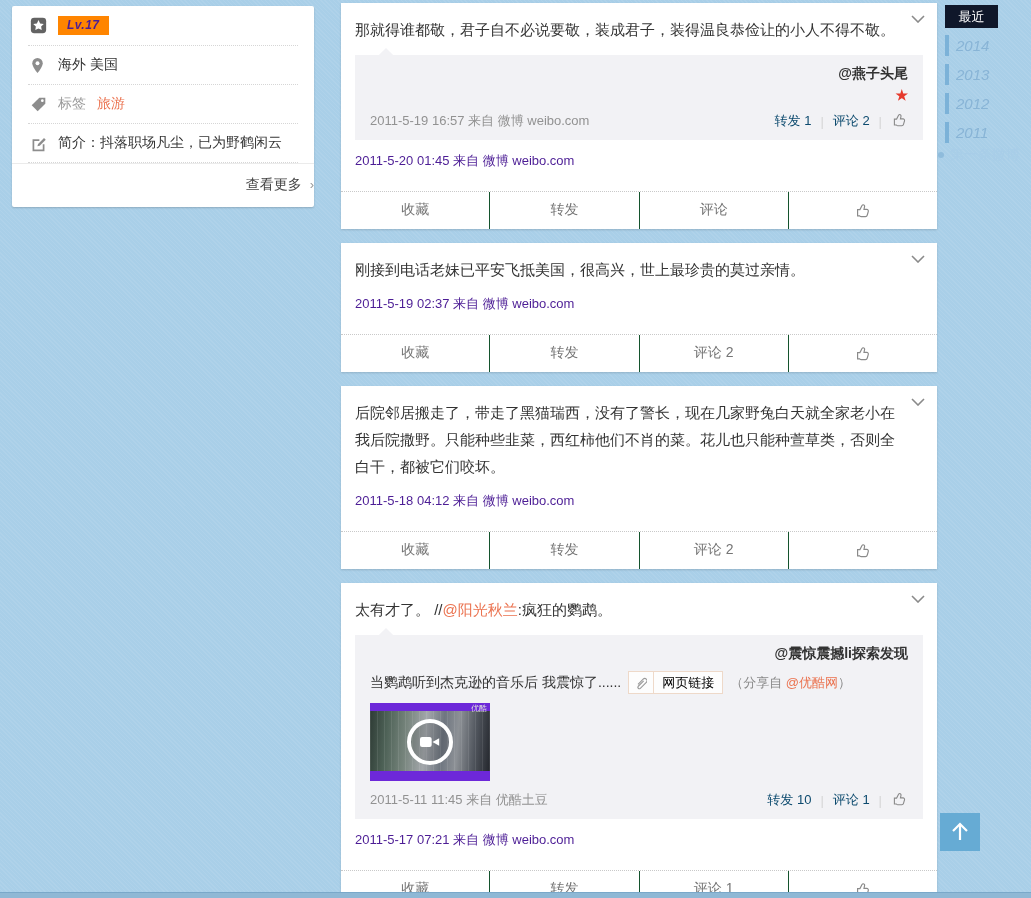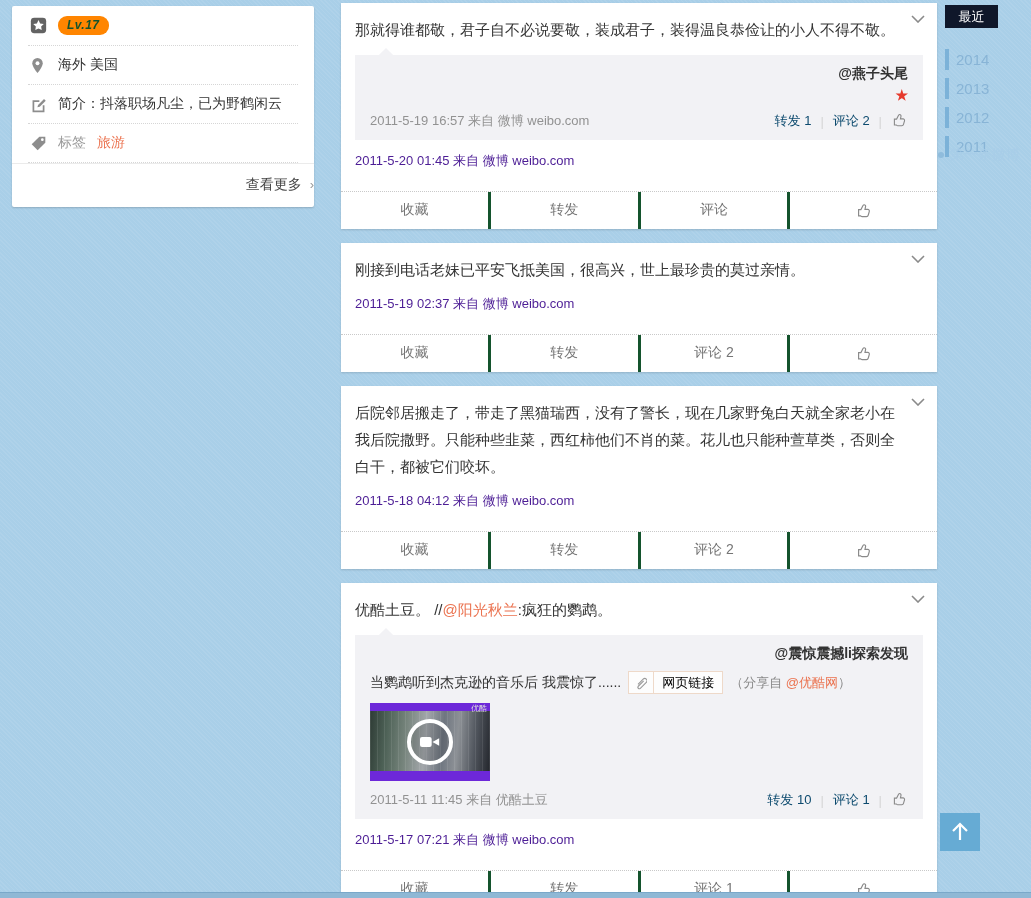--- a/index.html
+++ b/index.html
@@ -8,21 +8,21 @@
     width:1031px; height:898px; position:relative; overflow:hidden;
     background:#a9cfe8;
     background-image:repeating-linear-gradient(45deg, rgba(255,255,255,.07) 0 1px, transparent 1px 3px);
     font-family:"Liberation Sans", sans-serif;
   }
   
   .profile-card { position:absolute; left:12px; top:6px; width:302px; background:#fff; border-radius:2px; box-shadow:0 1px 2px rgba(0,0,0,.18); }
   .pc-row { display:flex; align-items:center; gap:11px; margin:0 16px; padding:10px 2px; border-bottom:1px dotted #d6d6d6; font-size:14px; color:#333; }
   .pc-row:last-of-type { border-bottom:none; }
   .pc-icon { width:17px; height:17px; flex:0 0 17px; display:flex; align-items:center; }
-  .lv-badge { display:inline-block; background:#ff8500; color:#14532d; font-size:12px; font-weight:bold; font-style:italic; padding:2px 9px 3px; border-radius:9px; letter-spacing:.5px; }
+  .lv-badge { display:inline-block; background:#ff8500; color:#4c1d95; font-size:12px; font-weight:bold; font-style:italic; padding:2px 9px 3px; border-radius:0; letter-spacing:.5px; }
   .muted { color:#999; }
   .link { color:#eb7350; text-decoration:none; cursor:pointer; }
   .pc-more { border-top:1px solid #ebebeb; text-align:right; padding:12px 0 13px; font-size:14px; color:#444; cursor:pointer; }
   .pc-more .arrow { color:#999; margin-left:8px; font-size:13px; }
   
   .feed { position:absolute; left:341px; top:3px; width:596px; }
   .card { background:#fff; margin-bottom:14px; position:relative; box-shadow:0 1px 2px rgba(0,0,0,.15); }
   .card-body { padding:13px 14px 10px; }
   .chev { position:absolute; top:12px; right:12px; cursor:pointer; line-height:0; }
   .ptext { margin:0; font-size:15px; line-height:27px; color:#333; padding-right:26px; }
@@ -43,25 +43,25 @@
   
   .video { width:120px; height:78px; background:#6d28d9; position:relative; margin:9px 0 3px; cursor:pointer; }
   .v-photo { position:absolute; left:0; right:0; top:8px; bottom:10px;
     background:linear-gradient(95deg,#2e3b35 0%,#4d6156 14%,#76847c 30%,#a3a7ab 46%,#6f7680 60%,#8d9196 72%,#51565e 86%,#23262c 100%); }
   .v-photo:after { content:""; position:absolute; inset:0;
     background:repeating-linear-gradient(90deg, rgba(255,255,255,.18) 0 1px, transparent 1px 7px); opacity:.5; }
   .v-ring { position:absolute; left:50%; top:50%; width:46px; height:46px; margin:-23px 0 0 -23px; border:4px solid #fff; border-radius:50%; display:flex; align-items:center; justify-content:center; background:rgba(0,0,0,.12); }
   .v-mark { position:absolute; top:0; right:3px; font-size:8px; color:#ddd; z-index:2; }
   
   .abar { display:flex; border-top:1px dotted #c9c9c9; margin-top:11px; }
-  .acell { flex:1; text-align:center; padding:9px 0 10px; font-size:14px; color:#757575; border-left:3px solid #14532d; cursor:pointer; display:flex; justify-content:center; align-items:center; min-height:33px; }
+  .acell { flex:1; text-align:center; padding:9px 0 10px; font-size:14px; color:#757575; border-left:1px solid #14532d; cursor:pointer; display:flex; justify-content:center; align-items:center; min-height:33px; }
   .acell:first-child { border-left:none; }
   
   .recent-btn { position:absolute; left:945px; top:5px; width:53px; height:23px; background:#0f172a; color:#fff; font-size:13px; display:flex; align-items:center; justify-content:center; cursor:pointer; }
-  .tl { position:absolute; left:945px; top:45px; }
+  .tl { position:absolute; left:945px; top:31px;font-style:italic; }
   .tl-year { display:flex; align-items:center; height:29px; cursor:pointer; }
   .tl-bar { width:4px; height:21px; background:#7cb2d8; margin-right:7px; }
   .tl-label { font-size:15px; color:#88b4d6; }
   .tl-first { position:absolute; left:938px; top:146px; display:flex; align-items:center; gap:6px; cursor:pointer; }
   .tl-dot { width:6px; height:6px; border-radius:50%; background:#8fbcdc; }
   .tl-first-label { font-size:14px; color:#a8cde8; }
   .top-btn { position:absolute; left:940px; top:813px; width:40px; height:38px; background:#66abd4; display:flex; align-items:center; justify-content:center; cursor:pointer; }
   .bottom-strip { position:absolute; left:0; right:0; bottom:0; height:6px; background:#8fb8d5; border-top:1px solid #7aa8c9; }
 </style>
 </head>
@@ -82,35 +82,35 @@
       <svg width="15" height="17" viewBox="0 0 20 22">
           <path d="M10 1a7 7 0 0 1 7 7c0 5-7 13-7 13S3 13 3 8a7 7 0 0 1 7-7z" fill="#8d8d8d"></path>
           <circle cx="10" cy="8" r="2.6" fill="#fff"></circle>
         </svg>
     </span>
     <span>海外 美国</span>
   </div>
   <div class="pc-row">
     <span class="pc-icon">
       <svg width="17" height="17" viewBox="0 0 20 20">
+          <path d="M11 2h7v7l-9 9-7-7z" fill="#8d8d8d"></path>
+          <circle cx="14.5" cy="5.5" r="1.6" fill="#fff"></circle>
+        </svg>
+    </span>
+    <span class="muted">标签</span>
+    <a class="link">旅游</a>
+  </div>
+  <div class="pc-row">
+    <span class="pc-icon">
+      <svg width="17" height="17" viewBox="0 0 20 20">
           <path d="M3 5h8v2H5v10h10v-6h2v8H3z" fill="#8d8d8d"></path>
           <path d="M9.5 10.5L16.5 3.5l2 2-7 7-2.8.8z" fill="#8d8d8d"></path>
         </svg>
     </span>
     <span>简介：抖落职场凡尘，已为野鹤闲云</span>
-  </div>
-  <div class="pc-row">
-    <span class="pc-icon">
-      <svg width="17" height="17" viewBox="0 0 20 20">
-          <path d="M11 2h7v7l-9 9-7-7z" fill="#8d8d8d"></path>
-          <circle cx="14.5" cy="5.5" r="1.6" fill="#fff"></circle>
-        </svg>
-    </span>
-    <span class="muted">标签</span>
-    <a class="link">旅游</a>
   </div>
   <div class="pc-more">
     <span>查看更多</span><span class="arrow">›</span>
   </div>
 </div>
 
 <div class="feed">
 
   <article class="card">
     <div class="card-body">
@@ -198,21 +198,21 @@
     </div>
   </article>
 
   <article class="card">
     <div class="card-body">
       <div class="chev">
         <svg width="14" height="8" viewBox="0 0 14 8">
             <polyline points="1,1 7,7 13,1" fill="none" stroke="#8a8a8a" stroke-width="1.6"></polyline>
           </svg>
       </div>
-      <p class="ptext"><span>优酷土豆。 //</span><a class="link">@阳光秋兰</a><span>:疯狂的鹦鹉。</span></p>
+      <p class="ptext"><span>太有才了。 //</span><a class="link">@阳光秋兰</a><span>:疯狂的鹦鹉。</span></p>
       <div class="quote">
         <div class="q-author">
           <span>@震惊震撼li探索发现</span>
         </div>
         <div class="q-text">
           <span>当鹦鹉听到杰克逊的音乐后 我震惊了......</span>
           <span class="chip">
             <span class="chip-clip">
               <svg width="12" height="14" viewBox="0 0 14 16">
                   <path d="M3.5 9.5l6-6a2.6 2.6 0 0 1 3.7 3.7l-7 7a1.7 1.7 0 0 1-2.4-2.4l6.3-6.3" fill="none" stroke="#9a9a9a" stroke-width="1.3"></path>

